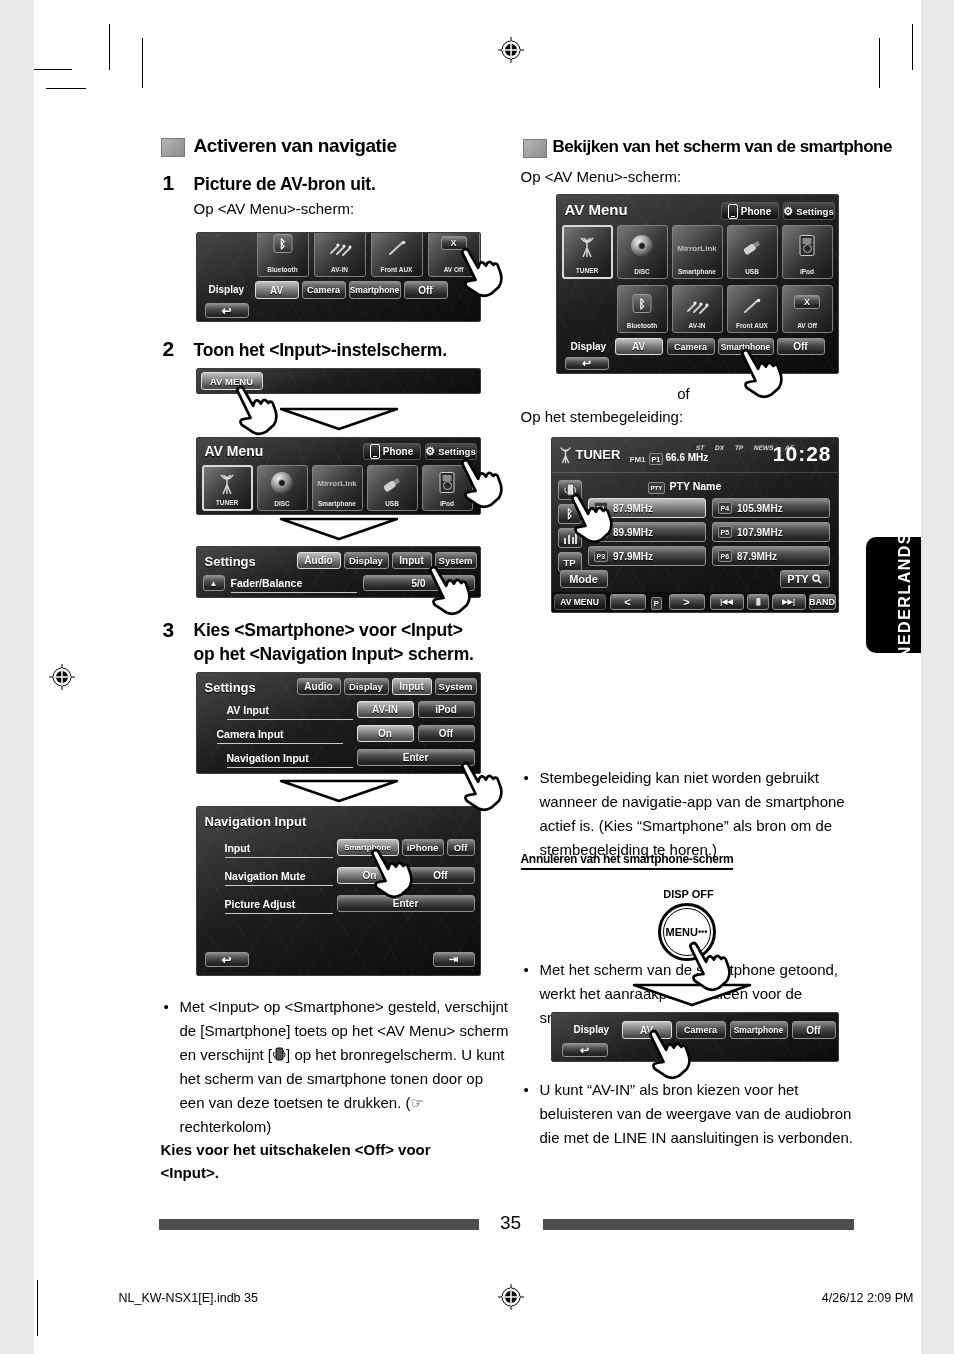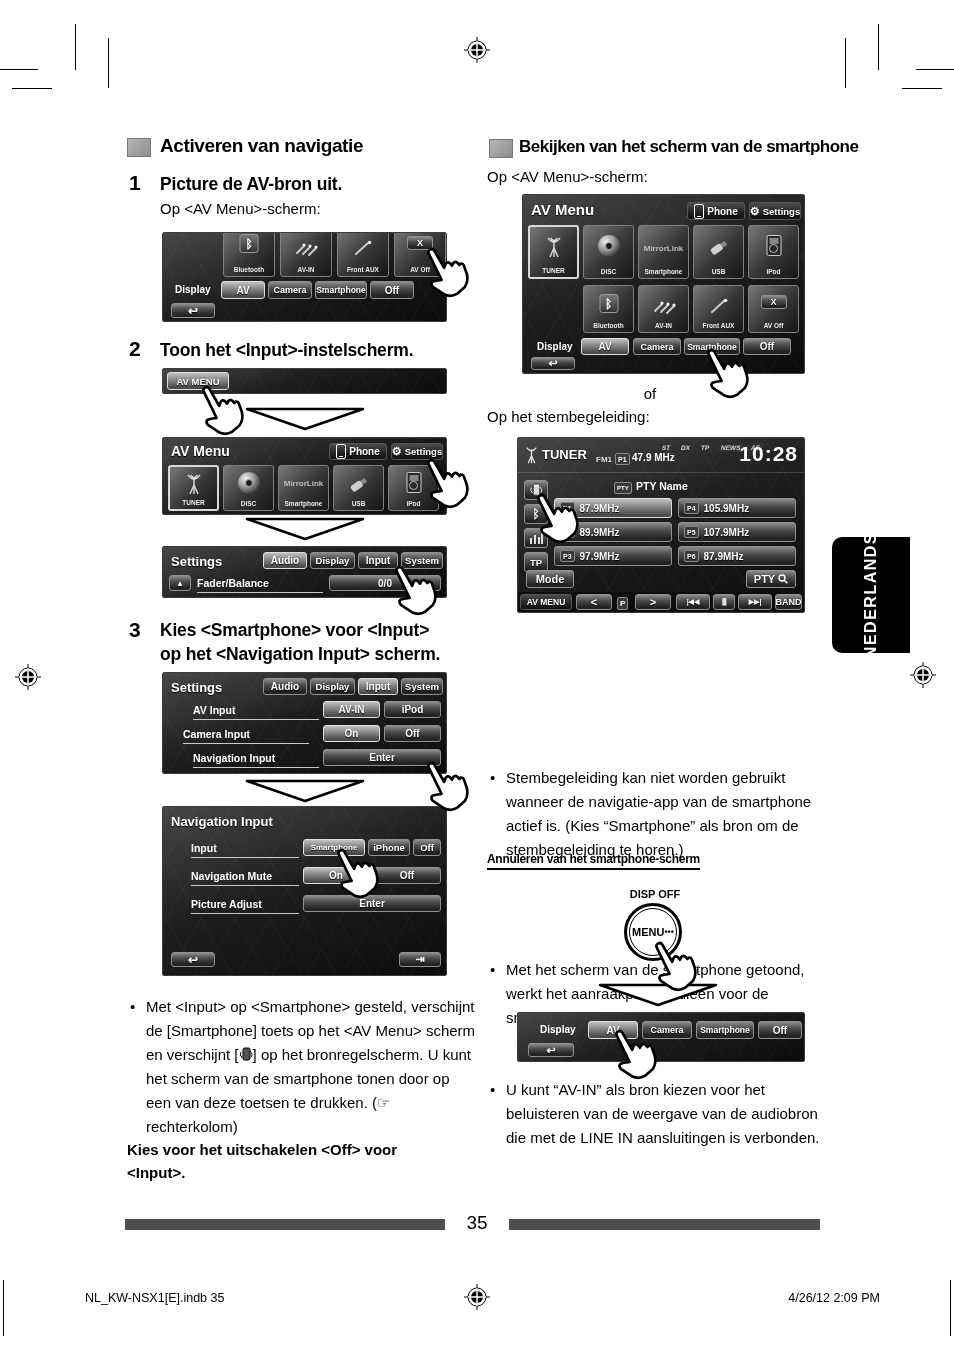--- a/index.html
+++ b/index.html
@@ -1,16 +1,16 @@
 <!DOCTYPE html>
 <html><head>
 <meta charset="utf-8">
 <style>
   html,body{margin:0;padding:0;background:#e8e8e8;}
-  .page{position:relative;width:954px;height:1354px;background:#fff;margin:0 auto;
+  .page{position:relative;width:887px;height:1354px;background:#fff;margin:0 auto;
         font-family:"Liberation Sans",sans-serif;color:#000;overflow:hidden;}
   .abs{position:absolute;}
   .mark{position:absolute;background:#000;}
   
   .h1{font-size:19px;font-weight:bold;letter-spacing:-0.4px;}
   .h1-sm{font-size:17px;font-weight:bold;letter-spacing:-0.5px;}
   .stepnum{font-size:21px;font-weight:bold;}
   .steptitle{font-size:17.5px;font-weight:bold;letter-spacing:-0.2px;line-height:24px;}
   .lead{font-size:15px;}
   .txt{font-size:15px;line-height:23px;}
@@ -236,21 +236,21 @@
   <div class="shot" style="left:162px;top:546px;width:283px;height:50px">
     <div class="scr-title" style="left:8px;top:7px;font-size:13px">Settings</div>
     <div class="btn sel" style="left:100px;top:5px;width:44px;height:17px">Audio</div>
     <div class="btn" style="left:147px;top:5px;width:45px;height:17px;font-size:9.5px">Display</div>
     <div class="btn" style="left:195px;top:5px;width:40px;height:17px">Input</div>
     <div class="btn" style="left:238px;top:5px;width:42px;height:17px;font-size:9.5px">System</div>
     <div class="btn" style="left:6px;top:28px;width:22px;height:16px;font-size:8px">
         <span>▲</span>
       </div>
     <div class="rlabel" style="left:34px;top:30px;width:126px">Fader/Balance</div>
-    <div class="btn" style="left:166px;top:28px;width:112px;height:16px">0/0</div>
+    <div class="btn" style="left:166px;top:28px;width:112px;height:16px">5/0</div>
   </div>
   <svg class="hand" style="left:388px;top:562px;transform:rotate(-30deg)" width="46" height="56">
       <use href="#hand"></use>
     </svg>
 
   <div class="abs stepnum" style="left:129px;top:618px">3</div>
   <div class="abs steptitle" style="left:160px;top:618px;width:290px">Kies &lt;Smartphone&gt; voor &lt;Input&gt; op het &lt;Navigation Input&gt; scherm.</div>
 
   <div class="shot" style="left:162px;top:672px;width:283px;height:100px">
     <div class="scr-title" style="left:8px;top:7px;font-size:13px">Settings</div>
@@ -416,21 +416,21 @@
       <g stroke="#ddd" stroke-width="1.6" fill="none">
           <line x1="8" y1="21" x2="8" y2="4"></line>
           <path d="M2 2 Q8 10 14 2"></path>
           <line x1="4" y1="21" x2="8" y2="12"></line>
           <line x1="12" y1="21" x2="8" y2="12"></line>
         </g>
     </svg>
     <div class="scr-title" style="left:24px;top:9px;font-size:13px">TUNER</div>
     <div class="abs" style="left:78px;top:17px;color:#ddd;font-size:8px;font-weight:bold">FM1</div>
     <span class="badge abs" style="left:97px;top:15px">P1</span>
-    <div class="abs" style="left:114px;top:14px;color:#fff;font-size:10px;font-weight:bold">47.9 MHz</div>
+    <div class="abs" style="left:114px;top:14px;color:#fff;font-size:10px;font-weight:bold">66.6 MHz</div>
     <div class="abs" style="left:140px;top:5px;display:flex;gap:3px">
       <span class="ind">ST</span>
       <span class="ind">DX</span>
       <span class="ind">TP</span>
       <span class="ind">NEWS</span>
       <span class="ind">AF</span>
     </div>
     <div class="clock abs" style="right:6px;top:4px">10:28</div>
     <div class="uline-sep" style="left:0;top:34px;width:286px"></div>
 

